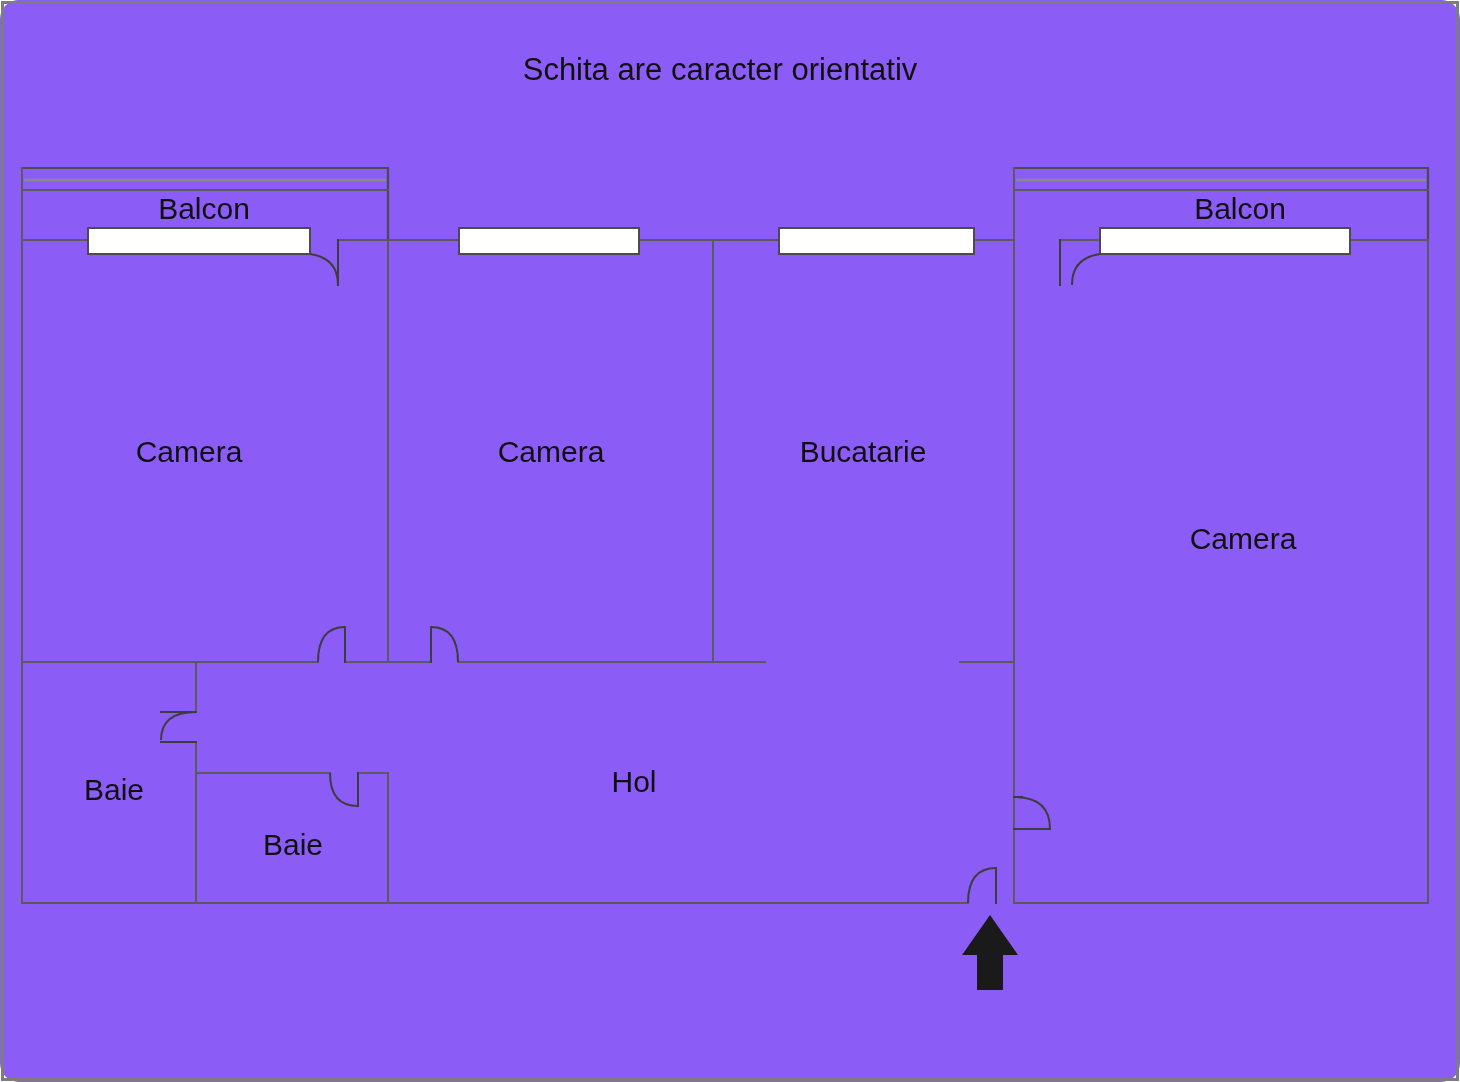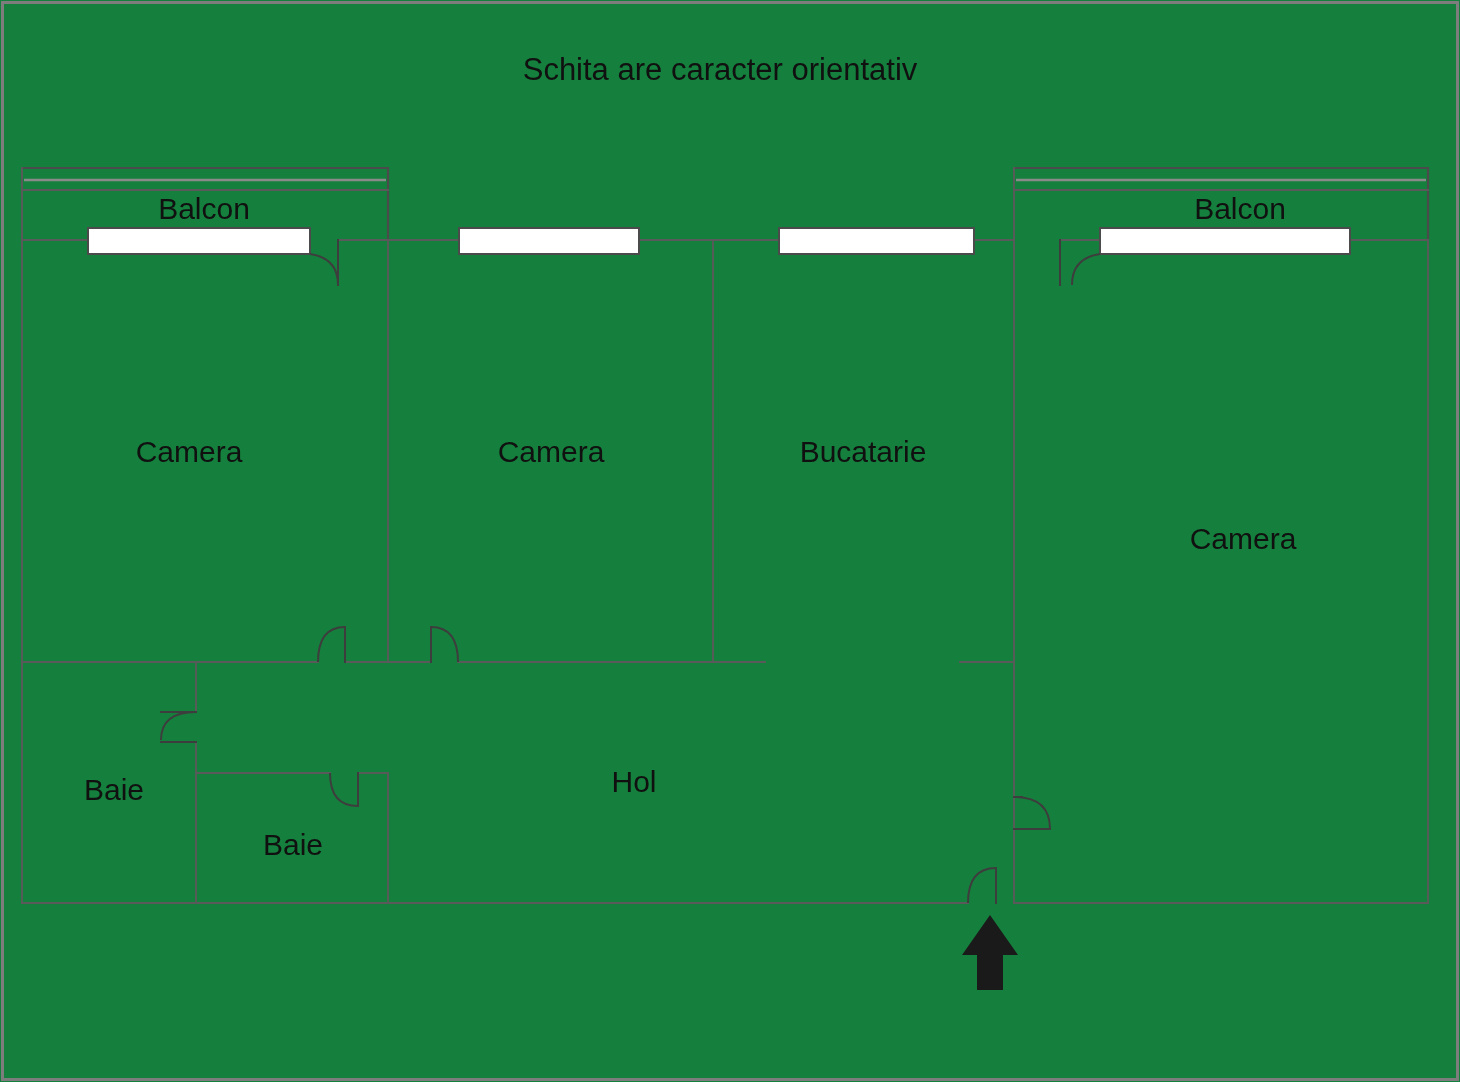--- a/index.html
+++ b/index.html
@@ -10,22 +10,23 @@
   body {
     width: 1460px;
     height: 1082px;
     font-family: "Liberation Sans", sans-serif;
     overflow: hidden;
   }
   #plan-root {
     position: relative;
     width: 1460px;
     height: 1082px;
-    background: #15803d;
+    background: #8b5cf6;
     box-sizing: border-box;
+    border-radius: 19px;
   }
   #plan-svg {
     display: block;
     width: 1460px;
     height: 1082px;
   }
   .frame-border {
     fill: none;
     stroke: #7d7d7d;
     stroke-width: 3;

